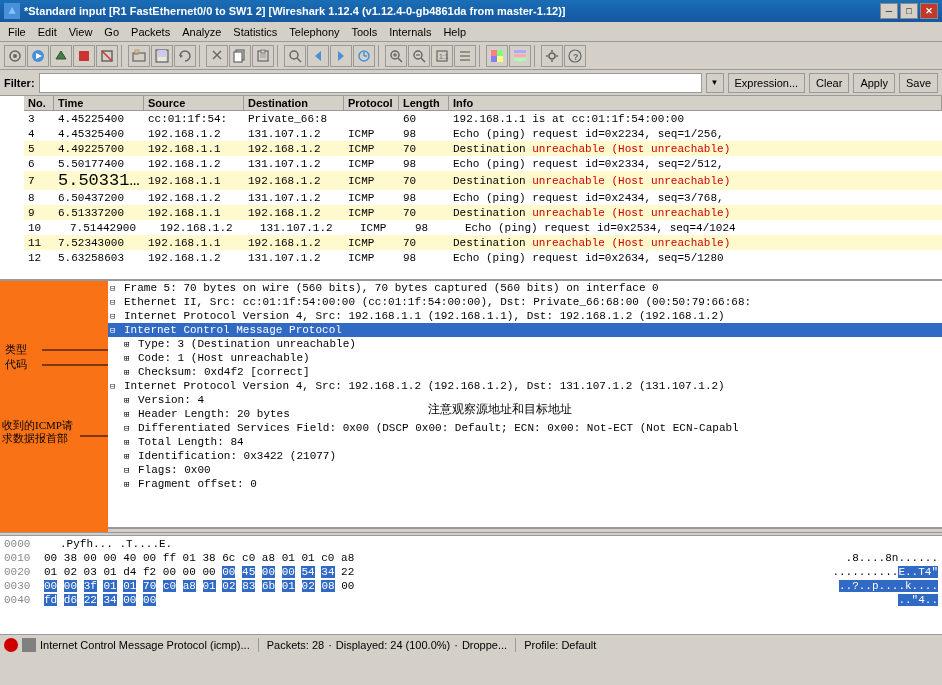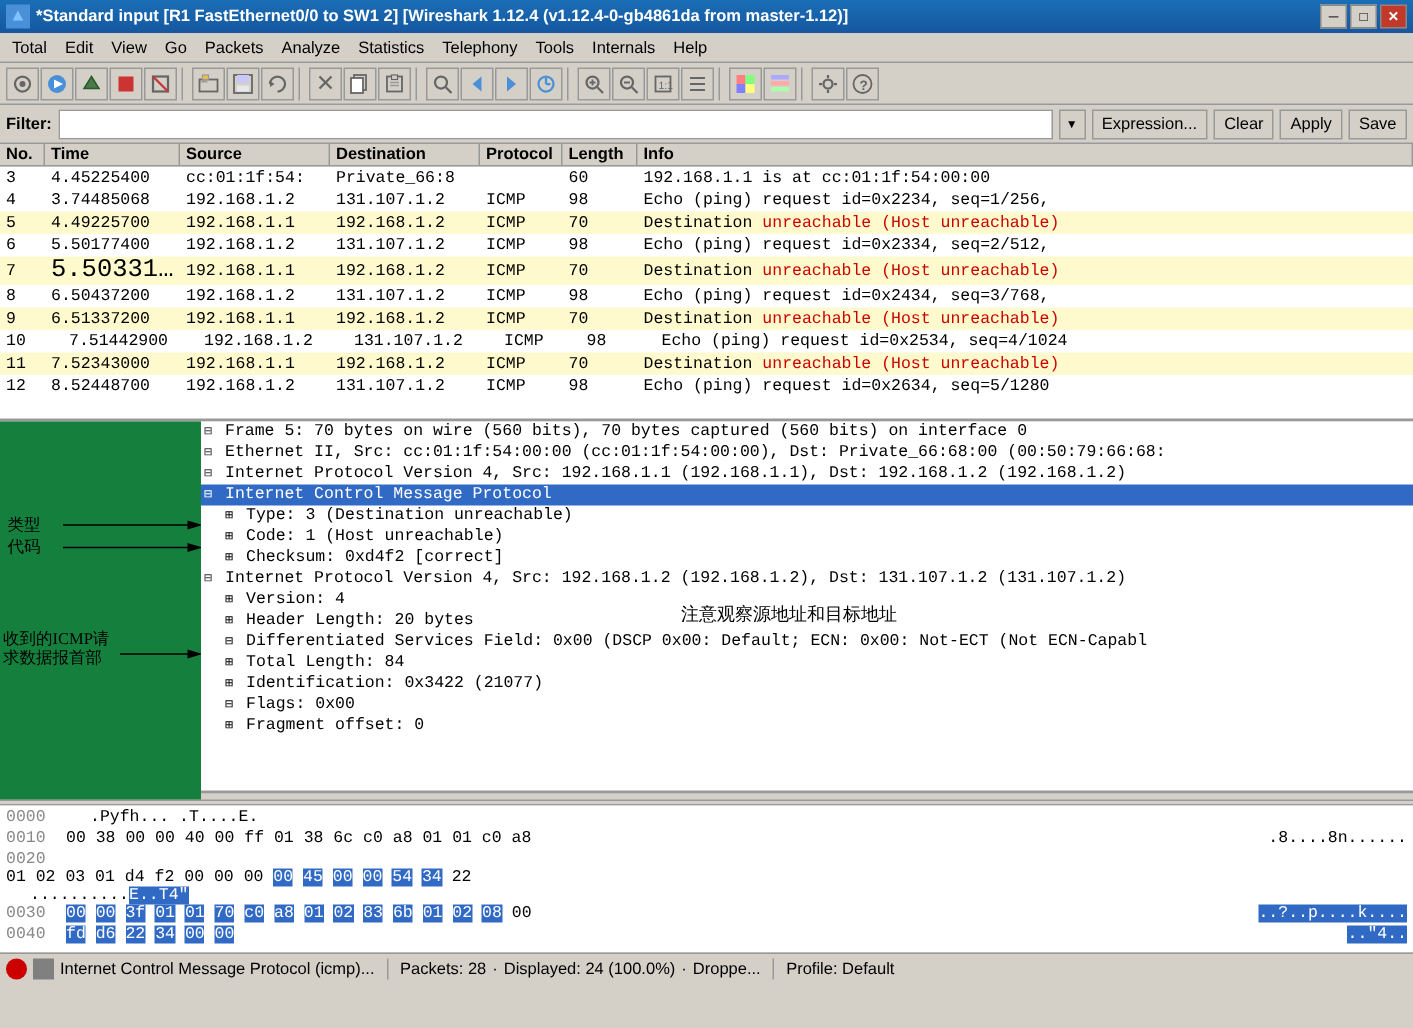--- a/index.html
+++ b/index.html
@@ -145,20 +145,21 @@
     }
 
     
     .packet-list {
       background: white;
       height: 185px;
       overflow-y: auto;
       overflow-x: auto;
       border-bottom: 2px solid #999;
       position: relative;
+      padding-left: 24px;
     }
     .packet-list-header {
       display: flex;
       background: #d4d0c8;
       border-bottom: 1px solid #999;
       position: sticky;
       top: 0;
       z-index: 1;
     }
     .col-header {
@@ -256,24 +257,24 @@
       height: 14px;
       background: #999;
       margin: 0 4px;
     }
 
     .detail-wrapper {
       display: flex;
       position: relative;
     }
     .annotation-sidebar {
-      width: 134px;
+      width: 108px;
       position: relative;
       flex-shrink: 0;
-      background: #15803d;
+      background: #f97316;
     }
 
     
     .resize-handle {
       height: 4px;
       background: #d4d0c8;
       cursor: ns-resize;
       border-top: 1px solid #999;
       border-bottom: 1px solid #999;
     }
@@ -289,21 +290,21 @@
     <span class="title-bar-text">*Standard input  [R1 FastEthernet0/0 to SW1 2]  [Wireshark 1.12.4  (v1.12.4-0-gb4861da from master-1.12)]</span>
   </div>
   <div class="title-bar-controls">
     <button class="title-btn minimize">─</button>
     <button class="title-btn maximize">□</button>
     <button class="title-btn close">✕</button>
   </div>
 </div>
 
 <div class="menu-bar">
-  <span class="menu-item">Total</span>
+  <span class="menu-item">File</span>
   <span class="menu-item">Edit</span>
   <span class="menu-item">View</span>
   <span class="menu-item">Go</span>
   <span class="menu-item">Packets</span>
   <span class="menu-item">Analyze</span>
   <span class="menu-item">Statistics</span>
   <span class="menu-item">Telephony</span>
   <span class="menu-item">Tools</span>
   <span class="menu-item">Internals</span>
   <span class="menu-item">Help</span>
@@ -495,21 +496,21 @@
         <div class="packet-cell col-no" style="width: 30px; padding: 0px 4px; font-size: 11px;">3</div>
         <div class="packet-cell col-time" style="width: 90px; padding: 0px 4px; font-size: 11px;">4.45225400</div>
         <div class="packet-cell col-src" style="width: 100px; padding: 0px 4px; font-size: 11px; overflow: hidden;">cc:01:1f:54:</div>
         <div class="packet-cell col-dst" style="width: 100px; padding: 0px 4px; font-size: 11px; overflow: hidden;">Private_66:8</div>
         <div class="packet-cell col-proto" style="width: 55px; padding: 0px 4px; font-size: 11px;"></div>
         <div class="packet-cell col-len" style="width: 50px; padding: 0px 4px; font-size: 11px;">60</div>
         <div class="packet-cell info-cell" style="flex: 1 1 0%; padding: 0px 4px; font-size: 11px; overflow: hidden; white-space: nowrap;">192.168.1.1  is at cc:01:1f:54:00:00</div>
       </div>
       <div class="packet-row">
         <div class="packet-cell col-no" style="width: 30px; padding: 0px 4px; font-size: 11px;">4</div>
-        <div class="packet-cell col-time" style="width: 90px; padding: 0px 4px; font-size: 11px;">3.74485068</div>
+        <div class="packet-cell col-time" style="width: 90px; padding: 0px 4px; font-size: 11px;">4.45325400</div>
         <div class="packet-cell col-src" style="width: 100px; padding: 0px 4px; font-size: 11px; overflow: hidden;">192.168.1.2</div>
         <div class="packet-cell col-dst" style="width: 100px; padding: 0px 4px; font-size: 11px; overflow: hidden;">131.107.1.2</div>
         <div class="packet-cell col-proto" style="width: 55px; padding: 0px 4px; font-size: 11px;">ICMP</div>
         <div class="packet-cell col-len" style="width: 50px; padding: 0px 4px; font-size: 11px;">98</div>
         <div class="packet-cell info-cell" style="flex: 1 1 0%; padding: 0px 4px; font-size: 11px; overflow: hidden; white-space: nowrap;">Echo (ping) request  id=0x2234, seq=1/256,</div>
       </div>
       <div class="packet-row" style="background: rgb(255, 250, 205);">
         <div class="packet-cell col-no" style="width: 30px; padding: 0px 4px; font-size: 11px;">5</div>
         <div class="packet-cell col-time" style="width: 90px; padding: 0px 4px; font-size: 11px;">4.49225700</div>
         <div class="packet-cell col-src" style="width: 100px; padding: 0px 4px; font-size: 11px; overflow: hidden;">192.168.1.1</div>
@@ -567,21 +568,21 @@
         <div class="packet-cell col-no" style="width: 30px; padding: 0px 4px; font-size: 11px;">11</div>
         <div class="packet-cell col-time" style="width: 90px; padding: 0px 4px; font-size: 11px;">7.52343000</div>
         <div class="packet-cell col-src" style="width: 100px; padding: 0px 4px; font-size: 11px; overflow: hidden;">192.168.1.1</div>
         <div class="packet-cell col-dst" style="width: 100px; padding: 0px 4px; font-size: 11px; overflow: hidden;">192.168.1.2</div>
         <div class="packet-cell col-proto" style="width: 55px; padding: 0px 4px; font-size: 11px;">ICMP</div>
         <div class="packet-cell col-len" style="width: 50px; padding: 0px 4px; font-size: 11px;">70</div>
         <div class="packet-cell info-cell" style="flex: 1 1 0%; padding: 0px 4px; font-size: 11px; overflow: hidden; white-space: nowrap;">Destination <span style="color:#cc0000;">unreachable (Host unreachable)</span></div>
       </div>
       <div class="packet-row">
         <div class="packet-cell col-no" style="width: 30px; padding: 0px 4px; font-size: 11px;">12</div>
-        <div class="packet-cell col-time" style="width: 90px; padding: 0px 4px; font-size: 11px;">8.52448700</div>
+        <div class="packet-cell col-time" style="width: 90px; padding: 0px 4px; font-size: 11px;">5.63258603</div>
         <div class="packet-cell col-src" style="width: 100px; padding: 0px 4px; font-size: 11px; overflow: hidden;">192.168.1.2</div>
         <div class="packet-cell col-dst" style="width: 100px; padding: 0px 4px; font-size: 11px; overflow: hidden;">131.107.1.2</div>
         <div class="packet-cell col-proto" style="width: 55px; padding: 0px 4px; font-size: 11px;">ICMP</div>
         <div class="packet-cell col-len" style="width: 50px; padding: 0px 4px; font-size: 11px;">98</div>
         <div class="packet-cell info-cell" style="flex: 1 1 0%; padding: 0px 4px; font-size: 11px; overflow: hidden; white-space: nowrap;">Echo (ping) request  id=0x2634, seq=5/1280</div>
       </div>
     </div>
 </div>
 
 <div class="detail-wrapper">
@@ -678,21 +679,21 @@
 <div class="hex-dump" id="hex-dump-area">
     <div class="hex-row" style="display: flex; min-height: 14px; white-space: nowrap;">
       <span style="color: rgb(136, 136, 136); width: 40px; flex-shrink: 0;">0000</span>
       <span style="color: rgb(0, 0, 0); margin-left: 16px; flex-shrink: 0;">.Pyfh... .T....E.</span>
     </div>
     <div class="hex-row" style="display: flex; min-height: 14px; white-space: nowrap;">
       <span style="color: rgb(136, 136, 136); width: 40px; flex-shrink: 0;">0010</span>
       <span style="flex: 1 1 0%; color: rgb(0, 0, 0);">00 38 00 00 40 00 ff 01  38 6c c0 a8 01 01 c0 a8</span>
       <span style="color: rgb(0, 0, 0); margin-left: 16px; flex-shrink: 0;">.8....8n......</span>
     </div>
-    <div class="hex-row" style="display: flex; min-height: 14px; white-space: nowrap; flex-direction: column;">
+    <div class="hex-row" style="display: flex; min-height: 14px; white-space: nowrap;">
       <span style="color: rgb(136, 136, 136); width: 40px; flex-shrink: 0;">0020</span>
       <span style="flex: 1 1 0%; color: rgb(0, 0, 0);">01 02 03 01 d4 f2 00 00  00 <span style="background:#316ac5;color:white;">00</span> <span style="background:#316ac5;color:white;">45</span> <span style="background:#316ac5;color:white;">00</span> <span style="background:#316ac5;color:white;">00</span> <span style="background:#316ac5;color:white;">54</span> <span style="background:#316ac5;color:white;">34</span> 22</span>
       <span style="color: rgb(0, 0, 0); margin-left: 16px; flex-shrink: 0;">..........<span style="background:#316ac5;color:white;">E..T4"</span></span>
     </div>
     <div class="hex-row" style="display: flex; min-height: 14px; white-space: nowrap;">
       <span style="color: rgb(136, 136, 136); width: 40px; flex-shrink: 0;">0030</span>
       <span style="flex: 1 1 0%; color: rgb(0, 0, 0);"><span style="background:#316ac5;color:white;">00</span> <span style="background:#316ac5;color:white;">00</span> <span style="background:#316ac5;color:white;">3f</span> <span style="background:#316ac5;color:white;">01</span> <span style="background:#316ac5;color:white;">01</span> <span style="background:#316ac5;color:white;">70</span> <span style="background:#316ac5;color:white;">c0</span> <span style="background:#316ac5;color:white;">a8</span> <span style="background:#316ac5;color:white;"></span> <span style="background:#316ac5;color:white;">01</span> <span style="background:#316ac5;color:white;">02</span> <span style="background:#316ac5;color:white;">83</span> <span style="background:#316ac5;color:white;">6b</span> <span style="background:#316ac5;color:white;">01</span> <span style="background:#316ac5;color:white;">02</span> <span style="background:#316ac5;color:white;">08</span> 00</span>
       <span style="color: rgb(0, 0, 0); margin-left: 16px; flex-shrink: 0;"><span style="background:#316ac5;color:white;">..?..p....k....</span></span>
     </div>
     <div class="hex-row" style="display: flex; min-height: 14px; white-space: nowrap;">

